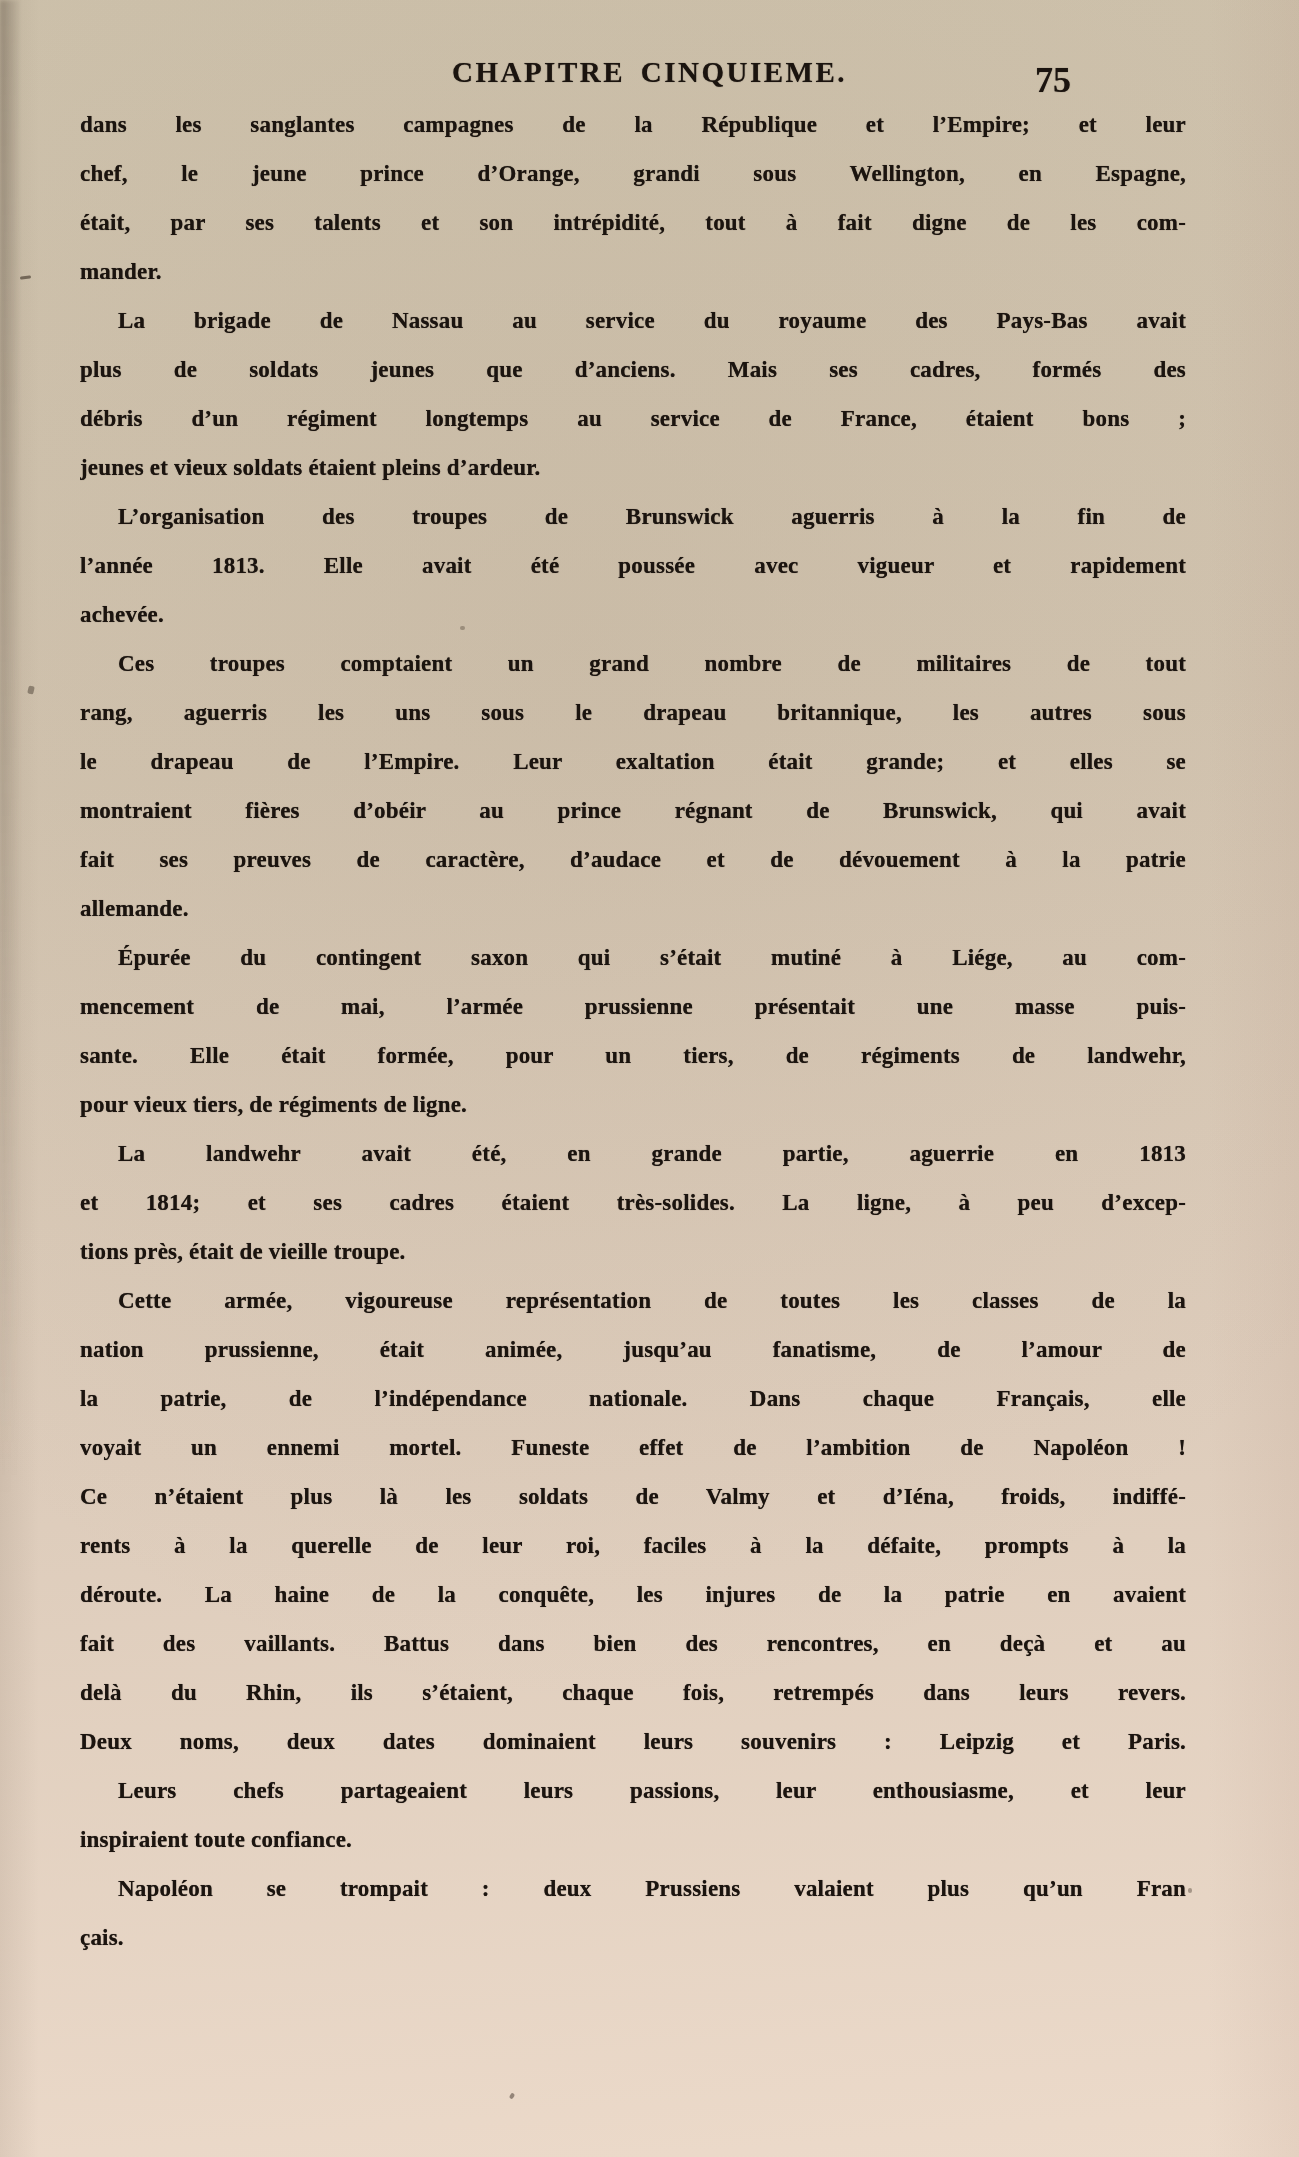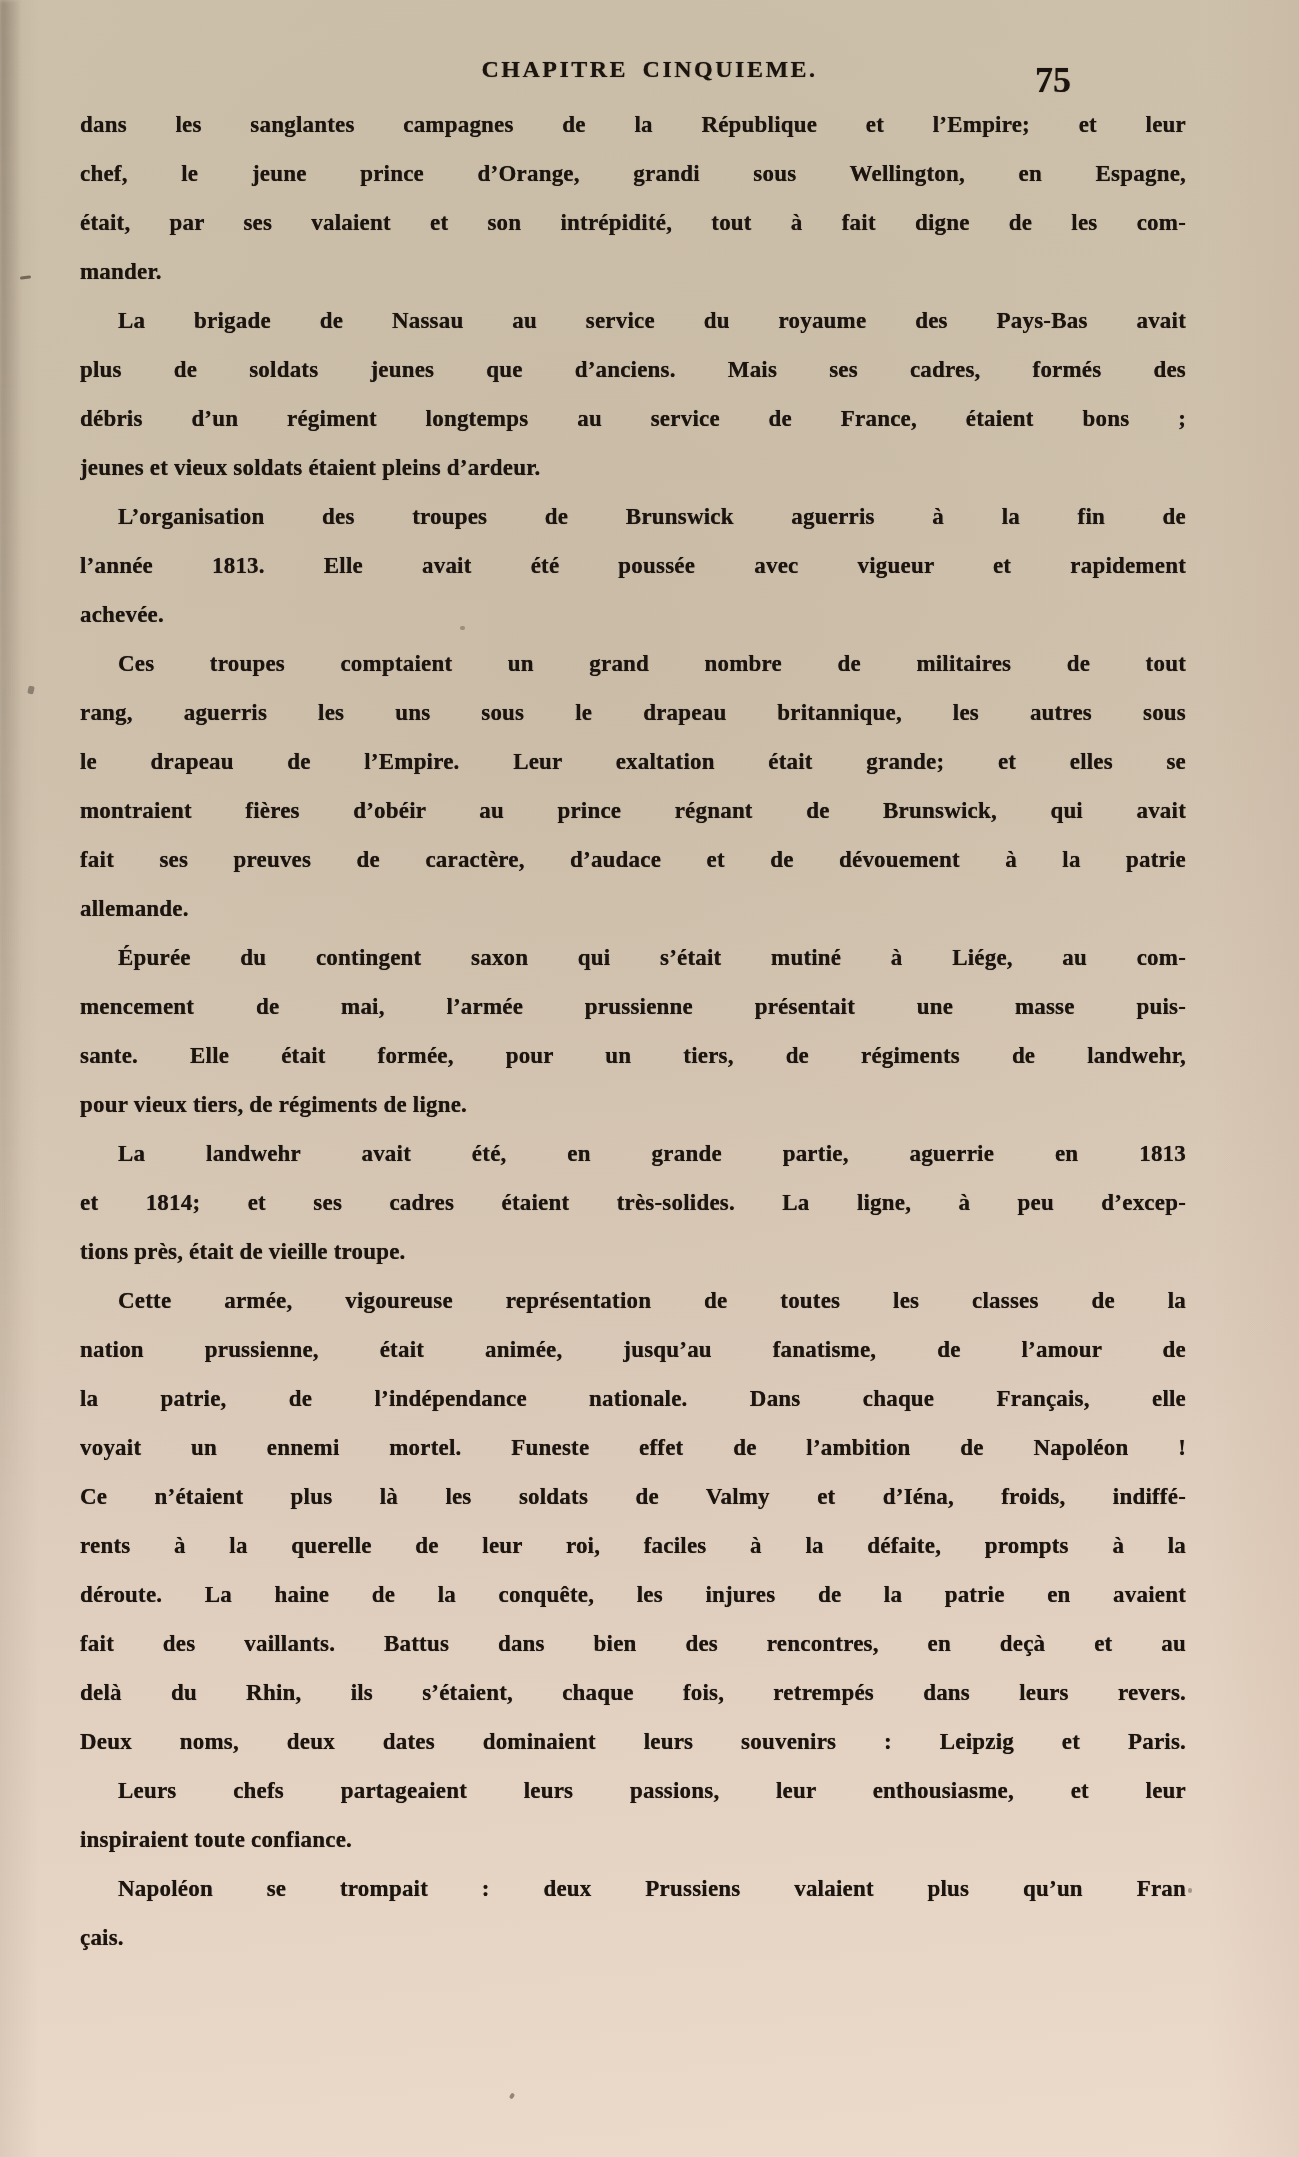--- a/index.html
+++ b/index.html
@@ -36,21 +36,21 @@
     top: 56px;
     left: 0;
     width: 1299px;
     height: 44px;
   }
   .chapter-title {
     position: absolute;
     left: 0;
     width: 1299px;
     text-align: center;
-    font-size: 24px;
+    font-size: 29px;
     font-weight: bold;
     letter-spacing: 2.5px;
     word-spacing: 6px;
     text-shadow: 0 0 1px rgba(27,20,15,0.65);
   }
   .page-number {
     position: absolute;
     left: 1035px;
     top: 3px;
     font-size: 36px;
@@ -97,21 +97,21 @@
 
   <div class="running-head">
     <div class="chapter-title">CHAPITRE CINQUIEME.</div>
     <div class="page-number">75</div>
   </div>
 
   <div class="text-body">
       <div class="para">
         <div class="line">dans les sanglantes campagnes de la République et l’Empire; et leur</div>
         <div class="line">chef, le jeune prince d’Orange, grandi sous Wellington, en Espagne,</div>
-        <div class="line">était, par ses valaient et son intrépidité, tout à fait digne de les com-</div>
+        <div class="line">était, par ses talents et son intrépidité, tout à fait digne de les com-</div>
         <div class="line last">mander.</div>
       </div>
       <div class="para">
         <div class="line indent">La brigade de Nassau au service du royaume des Pays-Bas avait</div>
         <div class="line">plus de soldats jeunes que d’anciens. Mais ses cadres, formés des</div>
         <div class="line">débris d’un régiment longtemps au service de France, étaient bons ;</div>
         <div class="line last">jeunes et vieux soldats étaient pleins d’ardeur.</div>
       </div>
       <div class="para">
         <div class="line indent">L’organisation des troupes de Brunswick aguerris à la fin de</div>

